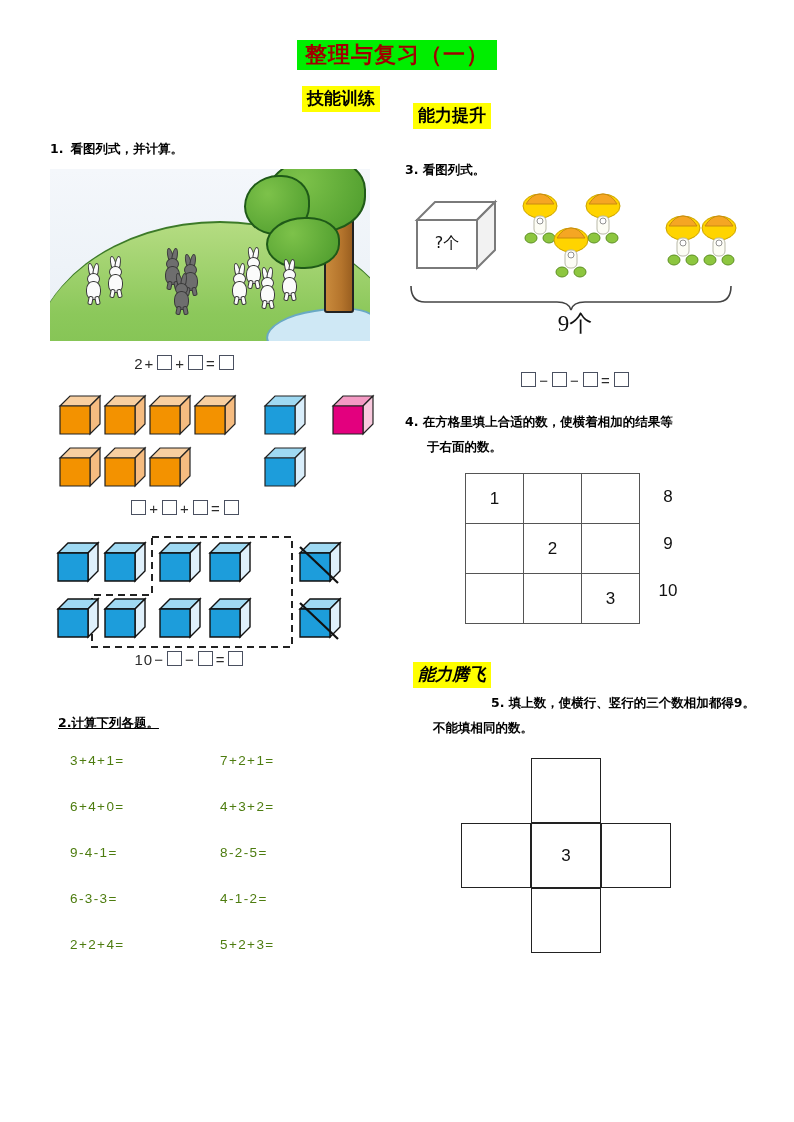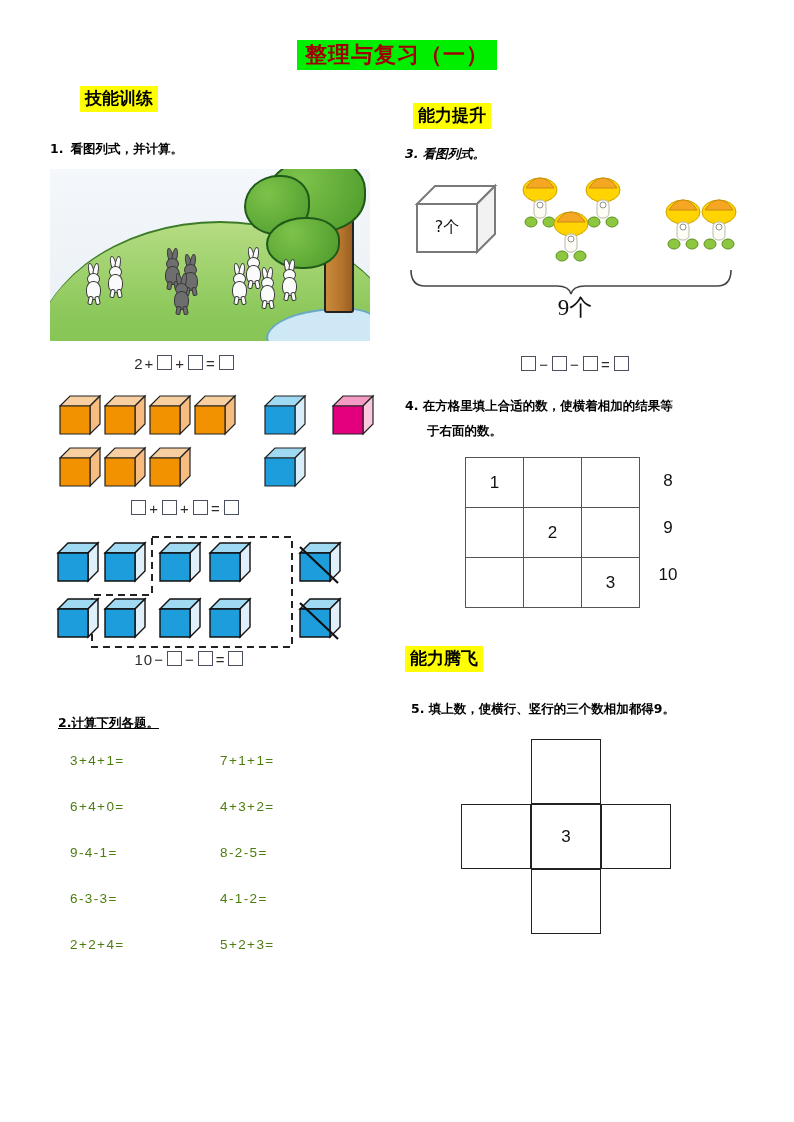--- a/index.html
+++ b/index.html
@@ -196,21 +196,21 @@
 <body>
 
 <div class="page">
 
   <div class="title-wrap">
     <span class="title">整理与复习（一）</span>
   </div>
 
   <div class="col-left">
 
-    <div style="margin-left:30px;">
+    <div style="margin-left:30px;text-align:right;">
       <span class="sec-head">技能训练</span>
     </div>
 
     <div class="q-text" style="margin-top:24px;">
       <span class="num">1.</span><span>看图列式，并计算。</span>
     </div>
 
     <div class="rabbit-pic">
       <div class="sky-hill"></div>
       <div class="pond"></div>
@@ -377,39 +377,39 @@
     <div class="eq" style="width:280px;">
       <span>10</span><span class="op">−</span><span class="bx"></span><span class="op">−</span><span class="bx"></span><span class="op">=</span><span class="bx"></span>
     </div>
 
     <div class="q-text" style="margin-top:42px; margin-left:8px;text-decoration:underline;">
       <span>2.</span><span>计算下列各题。</span>
     </div>
 
     <div class="calc-grid">
       <div class="calc-item">3+4+1=</div>
-      <div class="calc-item">7+1+1=</div>
+      <div class="calc-item">7+2+1=</div>
       <div class="calc-item">6+4+0=</div>
       <div class="calc-item">4+3+2=</div>
       <div class="calc-item">9-4-1=</div>
       <div class="calc-item">8-2-5=</div>
       <div class="calc-item">6-3-3=</div>
       <div class="calc-item">4-1-2=</div>
       <div class="calc-item">2+2+4=</div>
       <div class="calc-item">5+2+3=</div>
     </div>
   </div>
 
   <div class="col-right">
 
     <div style="margin-left:8px;">
       <span class="sec-head">能力提升</span>
     </div>
 
-    <div class="q-text" style="margin-top:12px;font-style:italic;">
+    <div class="q-text" style="margin-top:28px;">
       <span>3.</span>
       <span>看图列式。</span>
     </div>
 
     <div class="pic3">
 
       <svg class="boxq" width="88" height="78">
         <polygon points="4,22 22,4 82,4 64,22" fill="#ffffff" stroke="#7a7a7a" stroke-width="2"></polygon>
         <polygon points="64,22 82,4 82,52 64,70" fill="#f2f2f2" stroke="#7a7a7a" stroke-width="2"></polygon>
         <polygon points="4,22 64,22 64,70 4,70" fill="#ffffff" stroke="#7a7a7a" stroke-width="2"></polygon>
@@ -497,27 +497,30 @@
         </tr>
       </tbody>
         </table>
       <div class="gsum">
         <div>8</div>
         <div>9</div>
         <div>10</div>
       </div>
     </div>
 
-    <div style="margin-top:38px; ">
+    <div style="margin-top:38px; margin-left:8px;font-style:italic;">
       <span class="sec-head">能力腾飞</span>
     </div>
 
-    <div class="q-text" style="margin-top:24px; margin-left:6px;">
+    <div class="q-text" style="margin-top:2px; margin-left:6px;text-align:right;">
       <span>5.</span>
       <span>填上数，使横行、竖行的三个数相加都得9。</span>
+    </div>
+    <div class="q-text q-indent" style="margin-left:6px;">
+      <span>不能填相同的数。</span>
     </div>
 
     <div class="cross">
       <div class="ccell" style="left:80px; top:0;    width:70px; height:65px;"></div>
       <div class="ccell" style="left:10px;  top:65px; width:70px; height:65px;"></div>
       <div class="ccell center" style="left:80px; top:65px; width:70px; height:65px;">3</div>
       <div class="ccell" style="left:150px; top:65px; width:70px; height:65px;"></div>
       <div class="ccell" style="left:80px;  top:130px; width:70px; height:65px;"></div>
     </div>
 

